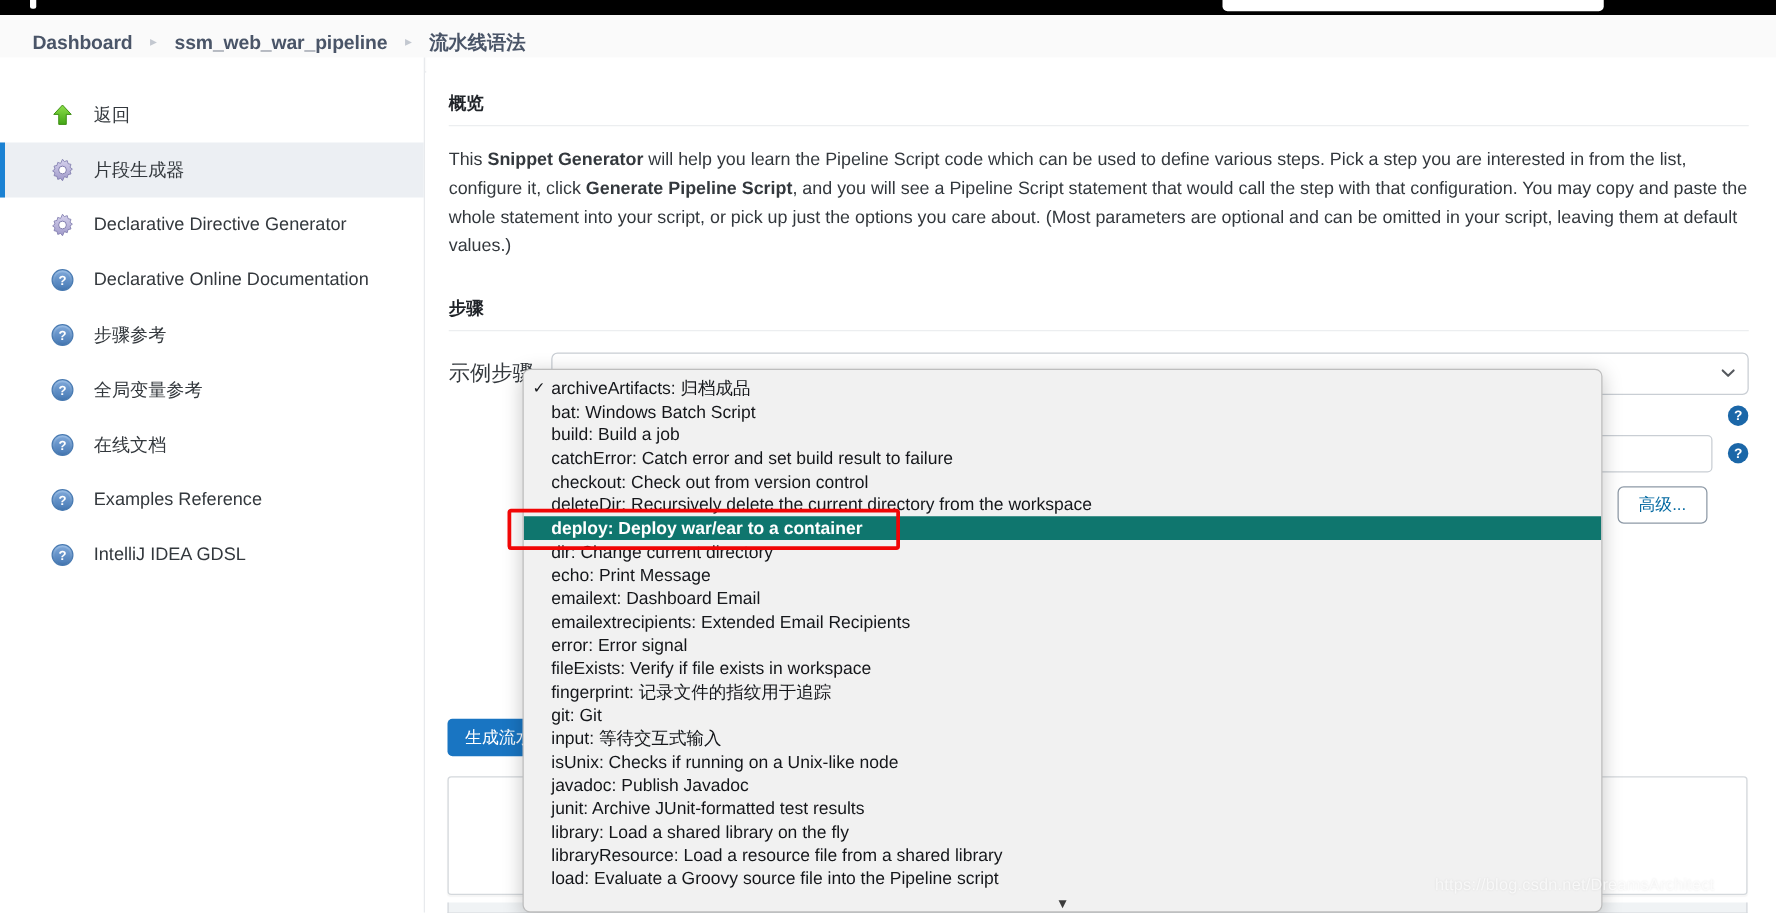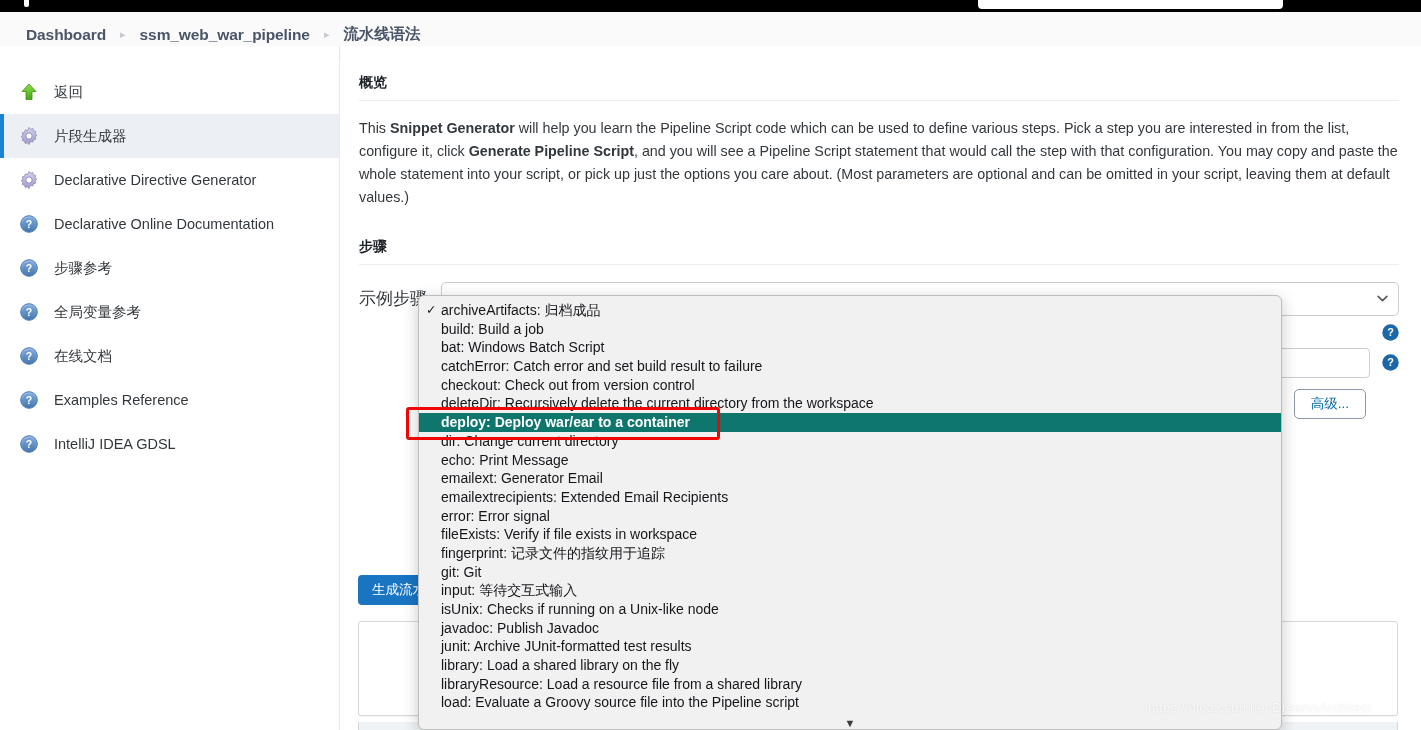--- a/index.html
+++ b/index.html
@@ -55,21 +55,21 @@
     position: absolute; left: 0; top: 46px;
     width: 340px; height: 684px;
     background: #ffffff;
     border-right: 1px solid #e8eaed;
     padding-top: 24px;
   }
   .side-item {
     position: relative;
     height: 44px;
     display: flex; align-items: center;
-    padding-left: 18px;
+    padding-left: 39px;
     cursor: pointer;
   }
   .side-item.active {
     background: #eceff3;
   }
   .side-item.active::before {
     content: "";
     position: absolute; left: 0; top: 0;
     width: 4px; height: 100%;
     background: #1b82d3;
@@ -439,45 +439,45 @@
 
 </div>
 
 <div id="dropdown">
   <div id="dd-items">
       <div class="dd-item" style="position: relative;">
         <span class="chk">✓</span>
         <span>archiveArtifacts: 归档成品</span>
       </div>
       <div class="dd-item">
+        <span>bat: Windows Batch Script</span>
+      </div>
+      <div class="dd-item">
         <span>build: Build a job</span>
-      </div>
-      <div class="dd-item">
-        <span>bat: Windows Batch Script</span>
       </div>
       <div class="dd-item">
         <span>catchError: Catch error and set build result to failure</span>
       </div>
       <div class="dd-item">
         <span>checkout: Check out from version control</span>
       </div>
       <div class="dd-item">
         <span>deleteDir: Recursively delete the current directory from the workspace</span>
       </div>
       <div class="dd-item selected">
         <span>deploy: Deploy war/ear to a container</span>
       </div>
       <div class="dd-item">
         <span>dir: Change current directory</span>
       </div>
       <div class="dd-item">
         <span>echo: Print Message</span>
       </div>
       <div class="dd-item">
-        <span>emailext: Generator Email</span>
+        <span>emailext: Dashboard Email</span>
       </div>
       <div class="dd-item">
         <span>emailextrecipients: Extended Email Recipients</span>
       </div>
       <div class="dd-item">
         <span>error: Error signal</span>
       </div>
       <div class="dd-item">
         <span>fileExists: Verify if file exists in workspace</span>
       </div>

